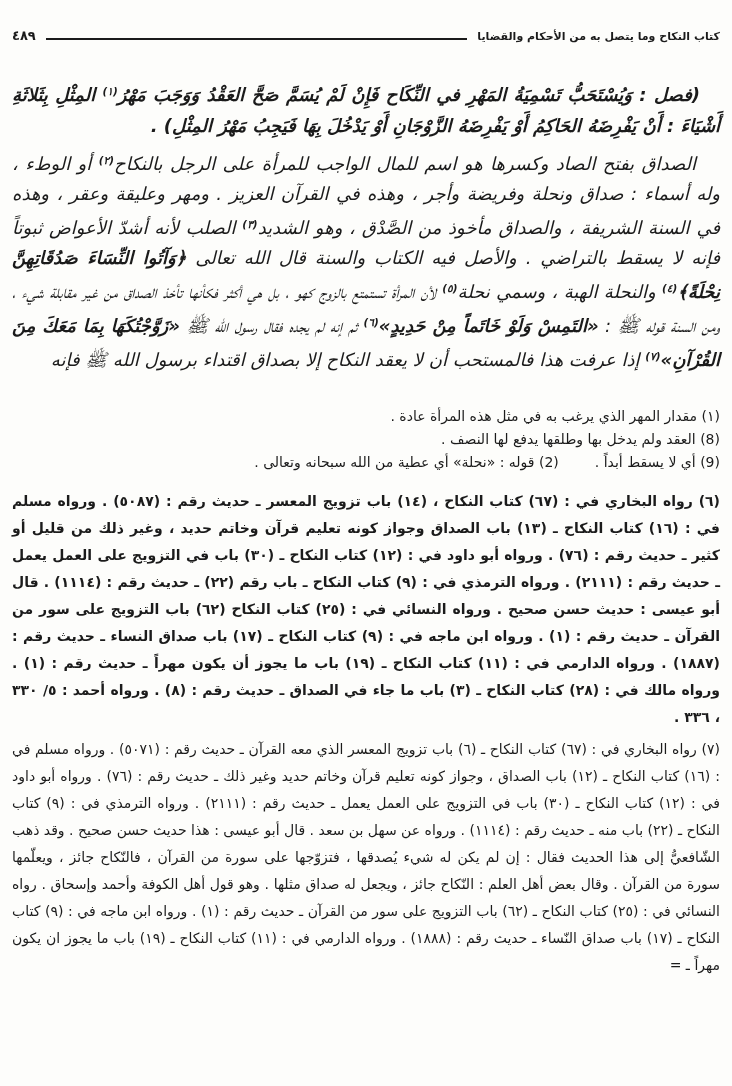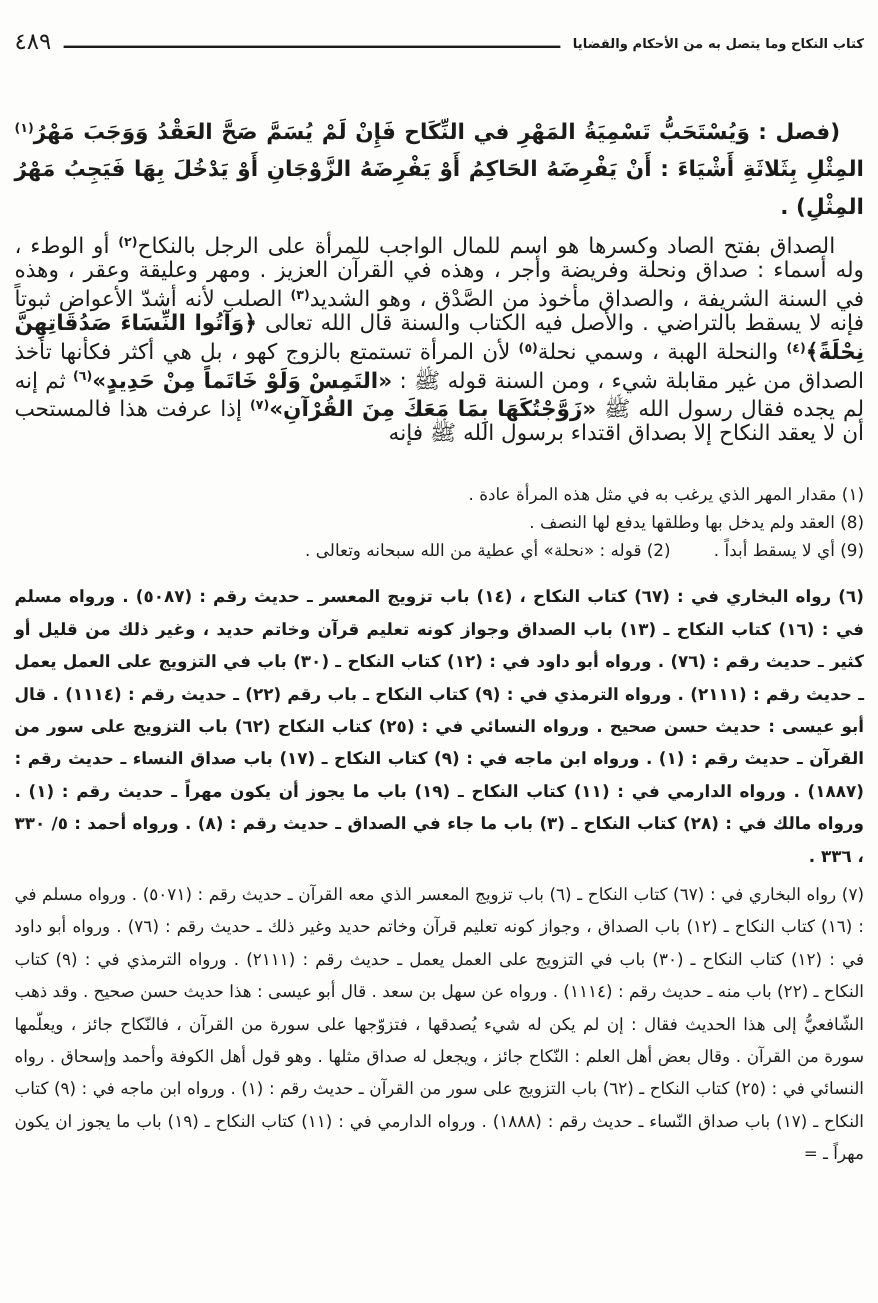--- a/index.html
+++ b/index.html
@@ -28,38 +28,39 @@
     font-weight: bold;
     white-space: nowrap;
   }
   .header-rule {
     flex: 1;
     height: 0;
     border-top: 2px solid #1b1b1b;
     margin-top: 5px;
   }
   .page-number {
-    font-size: 19px;
-    font-weight: normal;
+    font-size: 13px;
+    font-weight: bold;
     padding-bottom: 2px;
   }
   
   .body-text {
-    margin-top: 44px;
+    margin-top: 28px;
+    font-style: italic;
   }
   p.matn {
     font-size: 18px;
     font-weight: bold;
     line-height: 31px;
     text-align: justify;
     text-indent: 20px;
   }
   p.sharh {
     font-size: 18px;
-    line-height: 20px;
+    line-height: 30px;
     text-align: justify;
     text-indent: 24px;
     margin-top: 4px;
   }
   .bold { font-weight: bold; }
   .fn-ref {
     font-size: 10.5px;
     font-weight: bold;
     vertical-align: 6px;
     white-space: nowrap;

